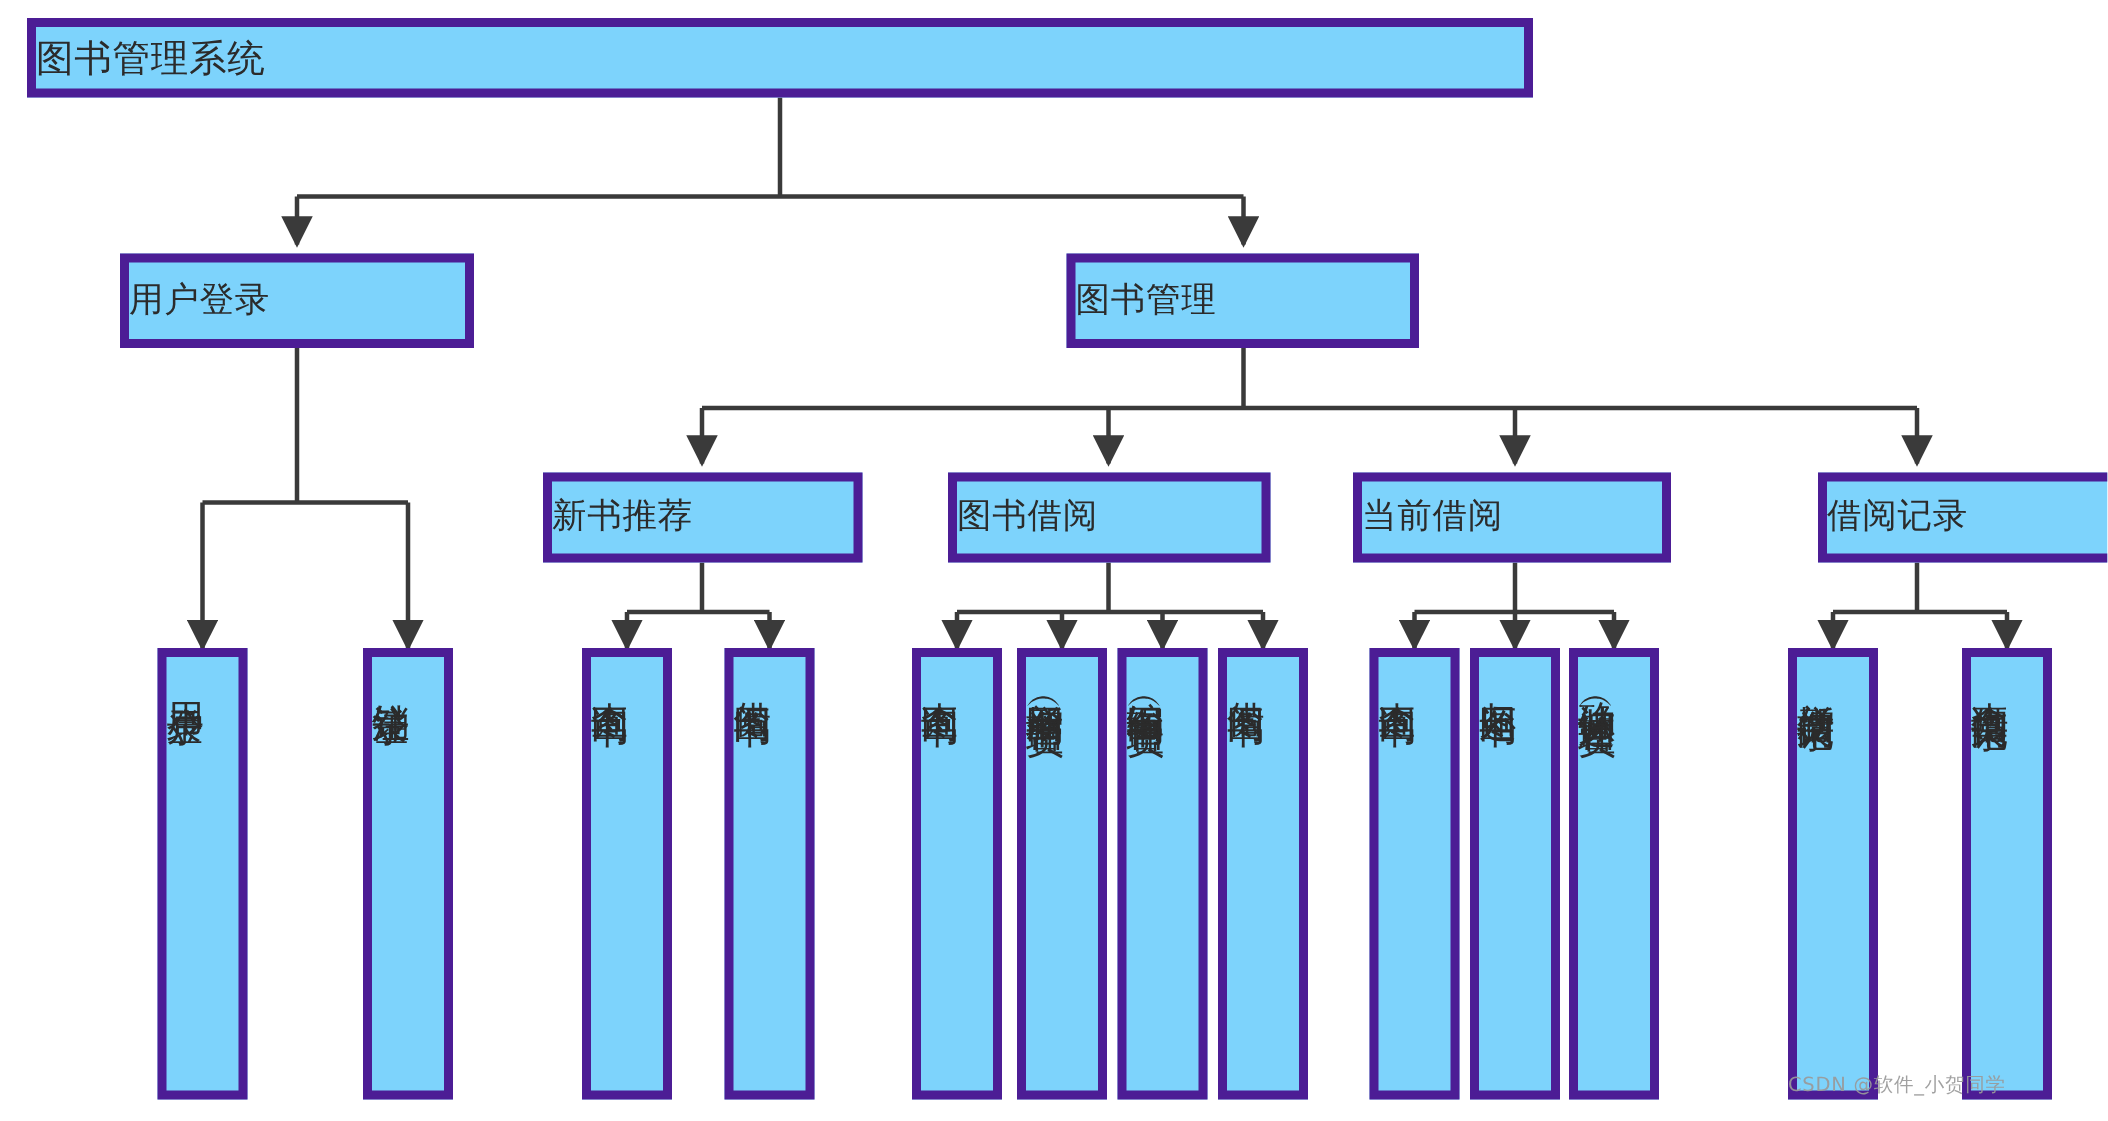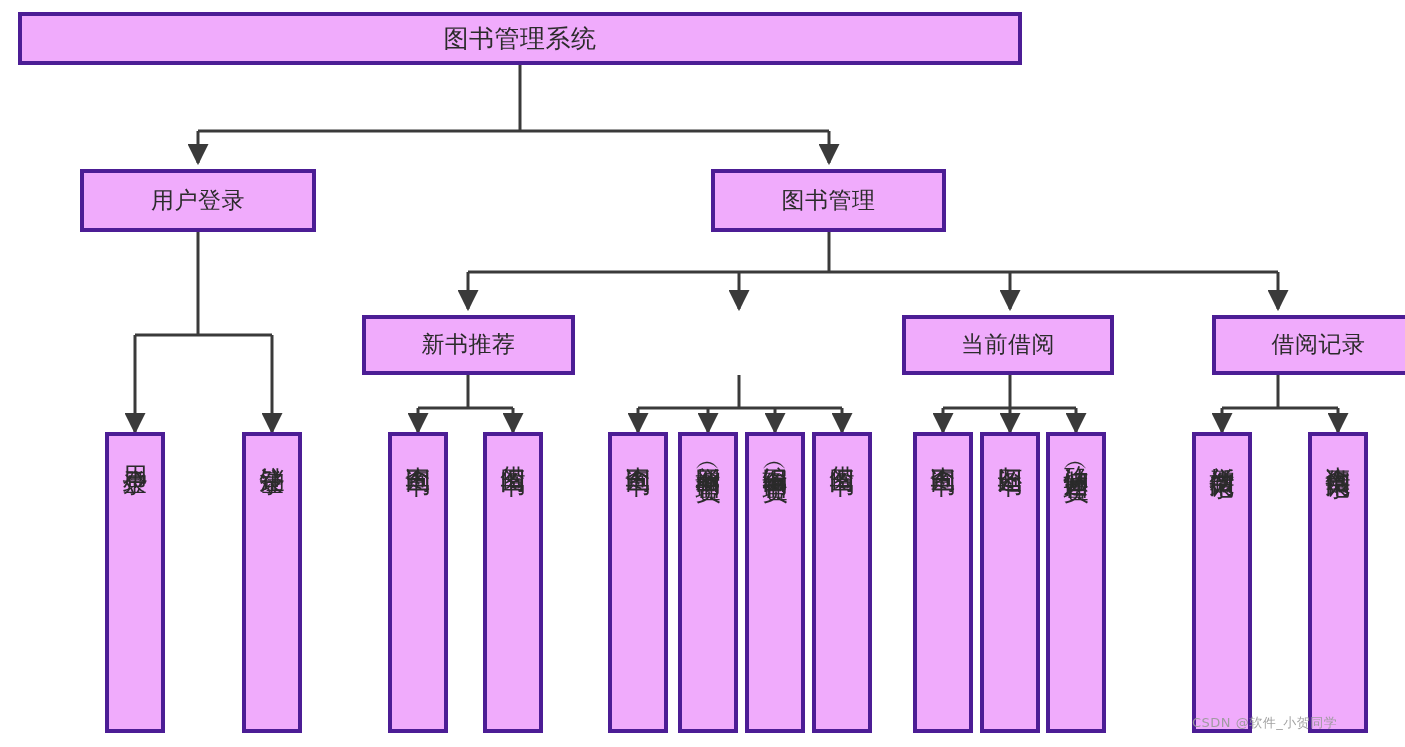--- a/index.html
+++ b/index.html
@@ -21,25 +21,24 @@
   #diagram-svg {
     position: absolute;
     left: 0;
     top: 0;
     width: 1405px;
     height: 747px;
   }
   .node {
     position: absolute;
     box-sizing: border-box;
-    border: 4px solid #4c1d95;
-    background: #f0abfc;
+    border: 6px solid #4c1d95;
+    background: #7dd3fc;
     display: flex;
     align-items: center;
-    justify-content: center;
     overflow: hidden;
   }
   .node-label {
     color: #2b2b2b;
     line-height: 1.18;
     text-align: center;
     white-space: pre;
   }
   .node.horizontal .node-label {
     font-size: 23px;
@@ -131,20 +130,23 @@
   <div class="node horizontal" style="left:80px; top:169px; width:236px; height:63px;">
     <span class="node-label">用户登录</span>
   </div>
   <div class="node horizontal" style="left:362px; top:315px; width:213px; height:60px;">
     <span class="node-label">新书推荐</span>
   </div>
 
   <div class="node horizontal" style="left:711px; top:169px; width:235px; height:63px;">
     <span class="node-label">图书管理</span>
   </div>
+  <div class="node horizontal" style="left:632px; top:315px; width:215px; height:60px;">
+    <span class="node-label">图书借阅</span>
+  </div>
   <div class="node horizontal" style="left:902px; top:315px; width:212px; height:60px;">
     <span class="node-label">当前借阅</span>
   </div>
   <div class="node horizontal" style="left:1172px; top:315px; width:213px; height:60px;margin-left:40px;">
     <span class="node-label">借阅记录</span>
   </div>
 
   <div class="node vertical" style="left:105px; top:432px; width:60px; height:301px;">
     <span class="node-label">用户登录</span>
   </div>

